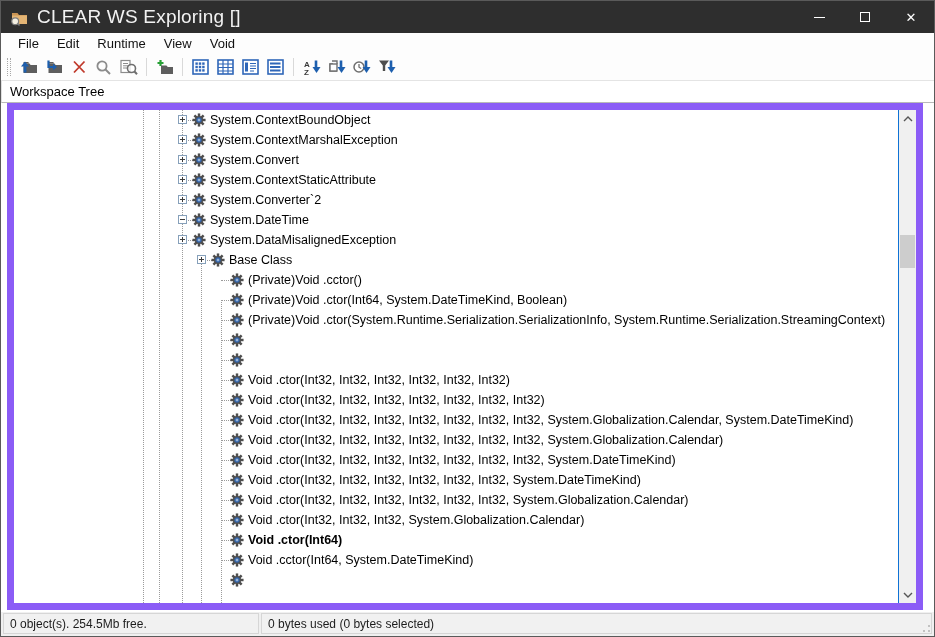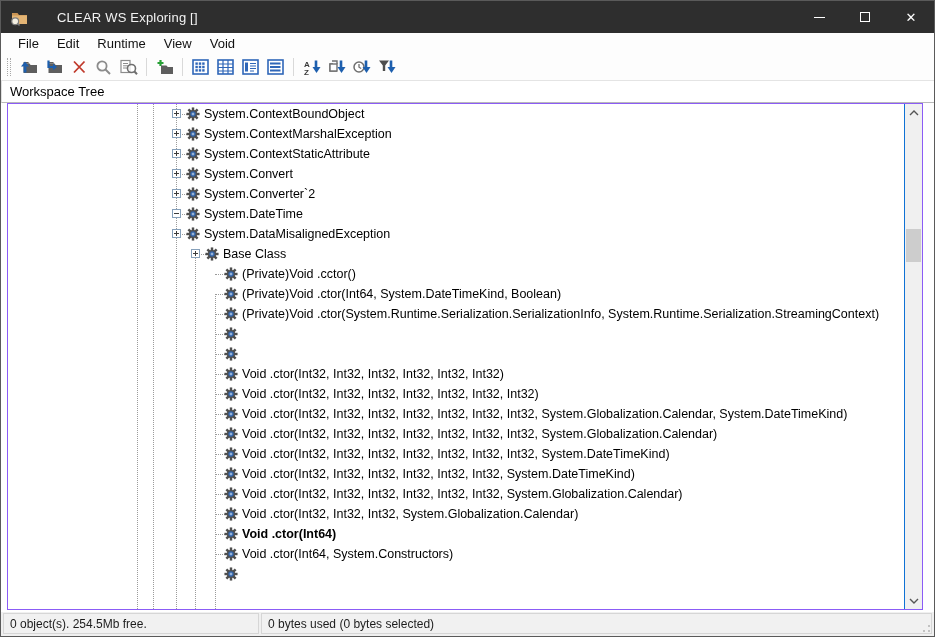--- a/index.html
+++ b/index.html
@@ -11,21 +11,21 @@
     border:1px solid #5a5a5a; display:flex; flex-direction:column;
     position:relative; overflow:hidden;
   }
 
   
   .titlebar {
     height:32px; background:#2e2e2e; color:#fff;
     display:flex; align-items:center; flex:0 0 auto;
   }
   .titlebar .appicon { margin:0 8px 0 9px; display:flex; align-items:center; }
-  .titlebar .title { font-size:13px; color:#f2f2f2; letter-spacing:.2px;margin-left:20px; }
+  .titlebar .title { font-size:19px; color:#f2f2f2; letter-spacing:.2px; }
   .caption-buttons { margin-left:auto; display:flex; height:100%; }
   .cap-btn { width:46px; height:100%; display:flex; align-items:center; justify-content:center; cursor:default; }
   .glyph-min { width:11px; height:1px; background:#fff; display:block; }
   .glyph-max { width:10px; height:10px; border:1px solid #fff; display:block; }
   .glyph-close { color:#fff; font-size:13px; line-height:1; }
 
   
   .menubar {
     height:21px; background:#fdfdfd; display:flex; align-items:center;
     padding-left:8px; flex:0 0 auto;
@@ -43,21 +43,21 @@
 
   
   .panel-header {
     height:22px; background:#ffffff; border-bottom:1px solid #b9b9b9;
     border-left:1px solid #e0e0e0; display:flex; align-items:center;
     padding-left:8px; flex:0 0 auto;
   }
   .panel-header span { font-size:13px; color:#000; }
 
   
-  .tree-wrap { flex:1 1 auto; margin:0 11px 2px 6px; border:1px solid #8b5cf6; background:#fff; display:flex; min-height:0; }
+  .tree-wrap { flex:1 1 auto; margin:0 11px 2px 6px; border:7px solid #8b5cf6; background:#fff; display:flex; min-height:0; }
   .tree-content { flex:1 1 auto; position:relative; overflow:hidden; background:#fff; }
   .blue-vsep { flex:0 0 1px; background:#0f72d5; }
 
   .vguide { position:absolute; width:0; border-left:1px dotted #9b9b9b; bottom:0; }
   .trow { position:relative; height:20px; width:100%; }
   .hstub { position:absolute; top:10px; border-top:1px dotted #9b9b9b; }
   .expander { position:absolute; top:5px; width:9px; height:9px; background:#fff; border:1px solid #86a0ba; }
   .expander::before { content:""; position:absolute; left:1px; right:1px; top:3px; height:1px; background:#3c3c3c; }
   .expander.plus::after { content:""; position:absolute; top:1px; bottom:1px; left:3px; width:1px; background:#3c3c3c; }
   .node-icon { position:absolute; top:3px; width:14px; height:14px; }
@@ -315,37 +315,37 @@
               <g fill="#4e4e4e">
                 <rect x="6.6" y="0.5" width="2.8" height="15"></rect>
                 <rect x="6.6" y="0.5" width="2.8" height="15" transform="rotate(45 8 8)"></rect>
                 <rect x="6.6" y="0.5" width="2.8" height="15" transform="rotate(90 8 8)"></rect>
                 <rect x="6.6" y="0.5" width="2.8" height="15" transform="rotate(135 8 8)"></rect>
               </g>
               <circle cx="8" cy="8" r="4.7" fill="#4e4e4e"></circle>
               <circle cx="8" cy="8" r="3.1" fill="#3263a8"></circle>
               <path d="M6.4 8 h3.2 M8 6.4 v3.2" stroke="#cfe0f5" stroke-width="0.9"></path>
             </svg></span>
-          <span class="tlabel" style="left: 193px;">System.ContextStaticAttribute</span>
+          <span class="tlabel" style="left: 193px;">System.Convert</span>
         </div>
         <div class="trow">
           <span class="hstub" style="left: 172px; width: 7px;"></span>
           <span class="expander plus" style="left: 164px;"></span>
           <span class="node-icon" style="left: 178px;"><svg width="14" height="14" viewBox="0 0 16 16">
               <g fill="#4e4e4e">
                 <rect x="6.6" y="0.5" width="2.8" height="15"></rect>
                 <rect x="6.6" y="0.5" width="2.8" height="15" transform="rotate(45 8 8)"></rect>
                 <rect x="6.6" y="0.5" width="2.8" height="15" transform="rotate(90 8 8)"></rect>
                 <rect x="6.6" y="0.5" width="2.8" height="15" transform="rotate(135 8 8)"></rect>
               </g>
               <circle cx="8" cy="8" r="4.7" fill="#4e4e4e"></circle>
               <circle cx="8" cy="8" r="3.1" fill="#3263a8"></circle>
               <path d="M6.4 8 h3.2 M8 6.4 v3.2" stroke="#cfe0f5" stroke-width="0.9"></path>
             </svg></span>
-          <span class="tlabel" style="left: 193px;">System.Convert</span>
+          <span class="tlabel" style="left: 193px;">System.ContextStaticAttribute</span>
         </div>
         <div class="trow">
           <span class="hstub" style="left: 172px; width: 7px;"></span>
           <span class="expander plus" style="left: 164px;"></span>
           <span class="node-icon" style="left: 178px;"><svg width="14" height="14" viewBox="0 0 16 16">
               <g fill="#4e4e4e">
                 <rect x="6.6" y="0.5" width="2.8" height="15"></rect>
                 <rect x="6.6" y="0.5" width="2.8" height="15" transform="rotate(45 8 8)"></rect>
                 <rect x="6.6" y="0.5" width="2.8" height="15" transform="rotate(90 8 8)"></rect>
                 <rect x="6.6" y="0.5" width="2.8" height="15" transform="rotate(135 8 8)"></rect>
@@ -618,21 +618,21 @@
               <g fill="#4e4e4e">
                 <rect x="6.6" y="0.5" width="2.8" height="15"></rect>
                 <rect x="6.6" y="0.5" width="2.8" height="15" transform="rotate(45 8 8)"></rect>
                 <rect x="6.6" y="0.5" width="2.8" height="15" transform="rotate(90 8 8)"></rect>
                 <rect x="6.6" y="0.5" width="2.8" height="15" transform="rotate(135 8 8)"></rect>
               </g>
               <circle cx="8" cy="8" r="4.7" fill="#4e4e4e"></circle>
               <circle cx="8" cy="8" r="3.1" fill="#3263a8"></circle>
               <path d="M6.4 8 h3.2 M8 6.4 v3.2" stroke="#cfe0f5" stroke-width="0.9"></path>
             </svg></span>
-          <span class="tlabel" style="left: 231px;">Void .ctor(Int64, System.Constructors)</span>
+          <span class="tlabel" style="left: 231px;">Void .cctor(Int64, System.DateTimeKind)</span>
         </div>
         <div class="trow">
           <span class="node-icon" style="left: 216px;"><svg width="14" height="14" viewBox="0 0 16 16">
               <g fill="#4e4e4e">
                 <rect x="6.6" y="0.5" width="2.8" height="15"></rect>
                 <rect x="6.6" y="0.5" width="2.8" height="15" transform="rotate(45 8 8)"></rect>
                 <rect x="6.6" y="0.5" width="2.8" height="15" transform="rotate(90 8 8)"></rect>
                 <rect x="6.6" y="0.5" width="2.8" height="15" transform="rotate(135 8 8)"></rect>
               </g>
               <circle cx="8" cy="8" r="4.7" fill="#4e4e4e"></circle>

